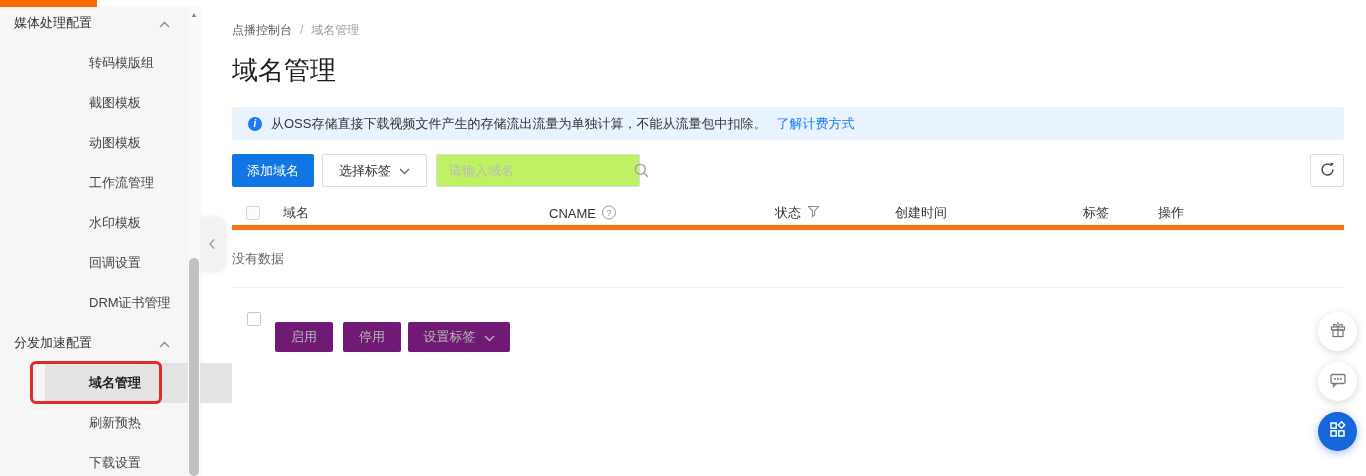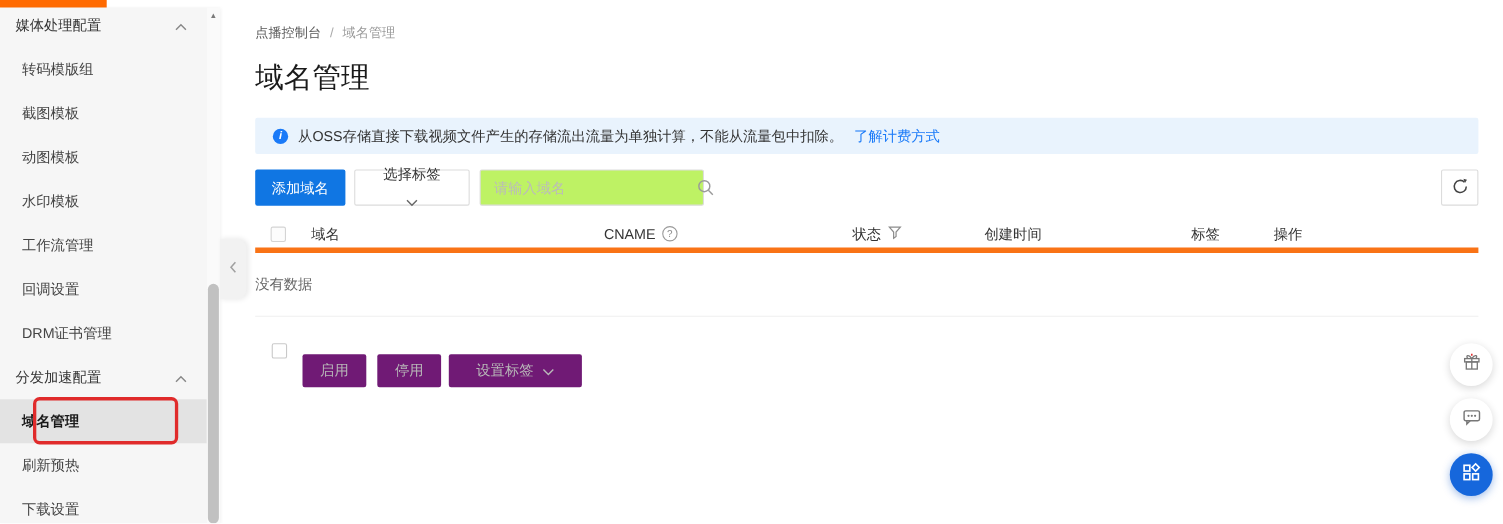--- a/index.html
+++ b/index.html
@@ -10,21 +10,21 @@
   
   .accent-bar { position:absolute; left:0; top:0; width:97px; height:7px; background:var(--accent_orange); }
 
   
   .sidebar { position:absolute; left:0; top:7px; width:200px; height:469px;
     background:var(--sidebar_bg); box-shadow:1px 0 3px rgba(0,0,0,.05); }
   .menu { position:absolute; left:0; top:-4px; width:100%; }
   .side-row { height:40px; display:flex; align-items:center; font-size:13px;
     color:#444; cursor:pointer; width:188px; }
   .side-group { padding-left:14px; color:#333; justify-content:space-between; padding-right:18px; }
-  .side-item { padding-left:20px; }
+  .side-item { padding-left:44px;margin-left:45px; }
   .side-item.active { background:var(--sidebar_active_bg); color:#1a1a1a; font-weight:bold; }
 
   .side-scroll-track { position:absolute; right:0; top:0; width:12px; height:469px; background:#fafafa; }
   .scroll-arrow { position:absolute; top:2px; left:0; width:12px; text-align:center;
     font-size:7px; color:#7a7a7a; line-height:12px; cursor:pointer; }
   .scroll-thumb { position:absolute; left:1px; top:251px; width:10px; height:218px;
     background:#c1c1c1; border-radius:5px; cursor:pointer; }
 
   .red-annotation { position:absolute; left:30px; top:361px; width:132px; height:43px;
     border:3px solid var(--annotation_red); border-radius:6px; z-index:6; pointer-events:none; }
@@ -50,21 +50,21 @@
     color:#fff; font-size:10px; font-weight:bold; font-style:italic; line-height:14px;
     text-align:center; margin-right:9px; flex:none; }
   .banner-link { color:var(--link_blue); margin-left:10px; text-decoration:none; cursor:pointer; }
 
   .toolbar { position:absolute; left:0; top:154px; width:1112px; height:33px; }
   .btn-primary { position:absolute; left:0; top:0; width:82px; height:33px;
     background:var(--primary_blue); color:#fff; font-size:13px; border:none;
     border-radius:2px; cursor:pointer; }
   .btn-dropdown { position:absolute; left:90px; top:0; width:105px; height:33px;
     background:#fff; border:1px solid #dcdcdc; border-radius:2px; font-size:13px;
-    color:#333; cursor:pointer; display:flex; align-items:center; justify-content:center; gap:8px;flex-direction:column; }
+    color:#333; cursor:pointer; display:flex; align-items:center; justify-content:center; gap:8px; }
   .search-box { position:absolute; left:204px; top:0; width:204px; height:33px;
     border:1px solid #dcdcdc; border-radius:2px; background:#bef264;
     display:flex; align-items:center; }
   .search-box input { flex:1; border:none; outline:none; padding:0 8px 0 12px;
     font-size:13px; color:#333; background:transparent; height:100%; }
   .search-box input::placeholder { color:#bbb; }
   .search-icon-btn { width:30px; height:100%; display:flex; align-items:center;
     justify-content:center; cursor:pointer; }
   .btn-refresh { position:absolute; right:0; top:0; width:34px; height:33px;
     background:#fff; border:1px solid #dcdcdc; border-radius:2px; cursor:pointer;
@@ -83,21 +83,21 @@
     border-bottom:1px solid #f0f0f0; display:flex; align-items:center;
     justify-content:flex-start; font-size:13px; color:#666; }
 
   .batch-bar { position:absolute; left:0; top:306px; width:1112px; height:33px; }
   .batch-bar .checkbox { position:absolute; left:15px; top:6px; background:#fff; border-color:#c9c9c9; }
   .btn-disabled { position:absolute; top:16px; height:30px; background:#701a75; border:none;
     border-radius:2px; color:#b8b8b8; font-size:13px; cursor:not-allowed;
     display:flex; align-items:center; justify-content:center; gap:8px; }
   .btn-enable { left:43px; width:58px; }
   .btn-disable { left:111px; width:58px; }
-  .btn-settag { left:176px; width:121px; }
+  .btn-settag { left:176px; width:102px; }
 
   
   .fab { position:absolute; left:1318px; width:39px; height:39px; border-radius:50%;
     background:#fff; box-shadow:0 2px 8px rgba(0,0,0,.16); display:flex;
     align-items:center; justify-content:center; cursor:pointer; }
   .fab-gift { top:312px; } .fab-feedback { top:362px; }
   .fab-apps { top:412px; background:var(--fab_blue); box-shadow:0 2px 8px rgba(20,90,200,.4); }
 </style>
 </head>
 <body>
@@ -110,22 +110,22 @@
     <nav class="menu">
       <div class="side-row side-group">
         <span>媒体处理配置</span>
         <span><svg width="11" height="7" viewBox="0 0 11 7">
               <polyline points="1,6 5.5,1.5 10,6" fill="none" stroke="#888" stroke-width="1.3"></polyline>
             </svg></span>
       </div>
       <div class="side-row side-item">转码模版组</div>
       <div class="side-row side-item">截图模板</div>
       <div class="side-row side-item">动图模板</div>
+      <div class="side-row side-item">工作流管理</div>
       <div class="side-row side-item">水印模板</div>
-      <div class="side-row side-item">工作流管理</div>
       <div class="side-row side-item">回调设置</div>
       <div class="side-row side-item">DRM证书管理</div>
       <div class="side-row side-group">
         <span>分发加速配置</span>
         <span><svg width="11" height="7" viewBox="0 0 11 7">
               <polyline points="1,6 5.5,1.5 10,6" fill="none" stroke="#888" stroke-width="1.3"></polyline>
             </svg></span>
       </div>
       <div class="side-row side-item active">域名管理</div>
       <div class="side-row side-item">刷新预热</div>

